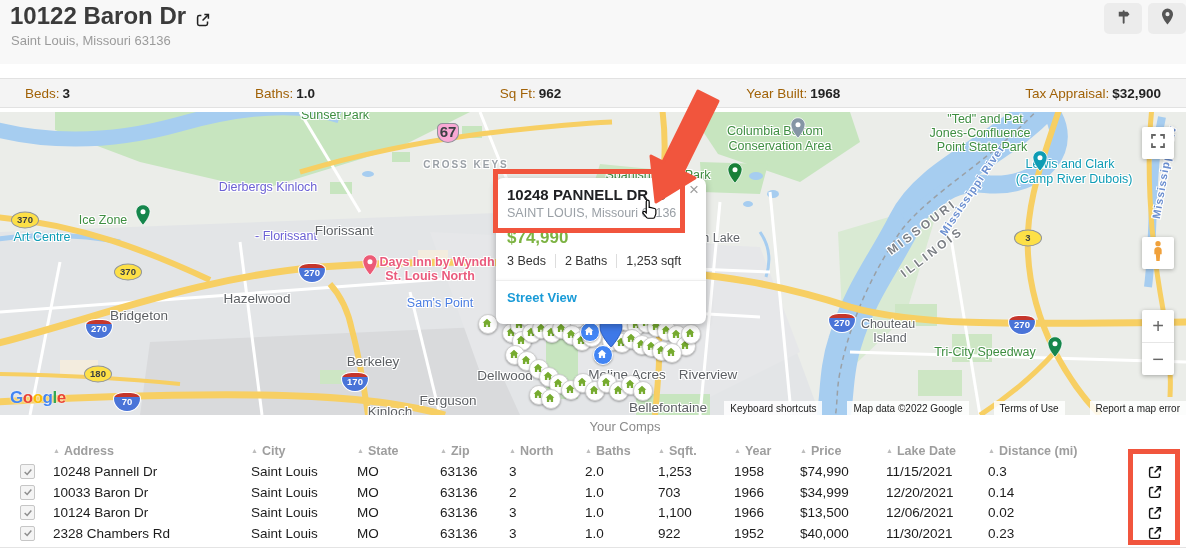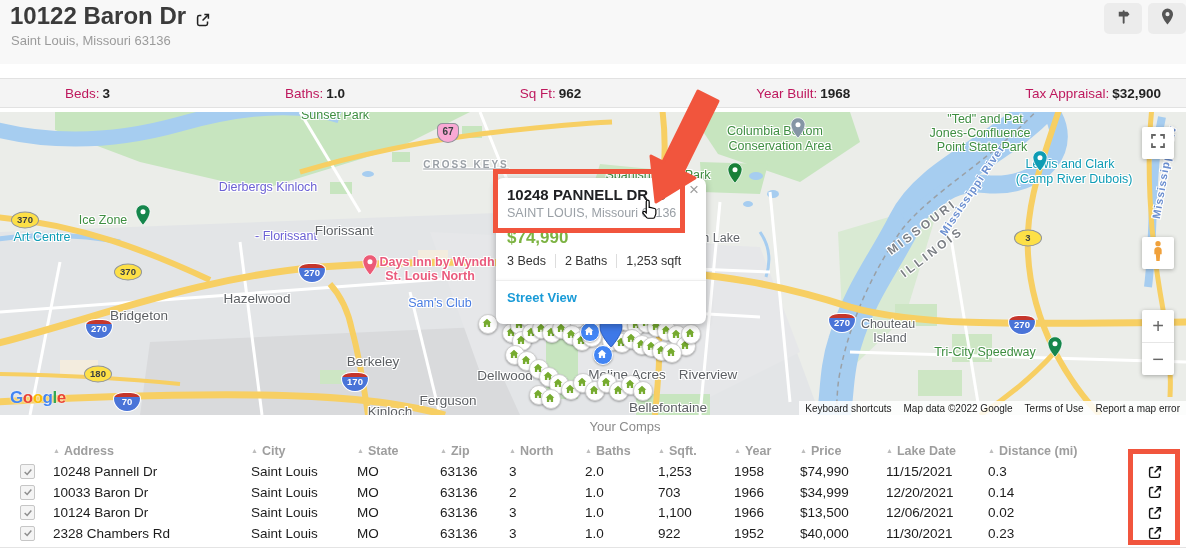--- a/index.html
+++ b/index.html
@@ -8,58 +8,58 @@
   .hdr{position:absolute;left:0;top:0;width:1186px;height:64px;background:#f8f8f8;}
   .hdr-title{position:absolute;left:10px;top:2px;font-size:24px;font-weight:bold;color:#3b3b3b;display:flex;align-items:center;gap:8px;}
   .hdr-sub{position:absolute;left:11px;top:33px;font-size:13px;color:#9b9b9b;}
   .ext-ic{display:inline-block;width:18px;height:18px;color:#222;cursor:pointer;}
   .ext-ic svg{width:100%;height:100%;}
   .hdr-btn{position:absolute;top:3px;width:38px;height:31px;background:#ececec;border-radius:5px;display:flex;align-items:center;justify-content:center;cursor:pointer;}
   .hdr-btn svg{width:19px;height:19px;}
   
   .stats{position:absolute;left:0;top:78px;width:1186px;height:30px;background:#f4f4f4;border-top:1px solid #e2e2e2;border-bottom:1px solid #e2e2e2;display:flex;justify-content:space-between;align-items:center;padding:0 25px;box-sizing:border-box;font-size:13.5px;}
   .stat b{color:#222;font-weight:bold;margin-left:3px;}
-  .stat span{color:#be185d;font-weight:normal;margin-left:40px;}
+  .stat span{color:#a16207;font-weight:normal;}
   
   .map{position:absolute;left:0;top:112px;width:1186px;height:303px;background:#ebede9;overflow:hidden;}
   .map svg.base{position:absolute;left:0;top:0;}
   .mlab{position:absolute;white-space:pre;transform:translate(-50%,-50%);z-index:2;
     text-shadow:-1px -1px 0 #fff,1px -1px 0 #fff,-1px 1px 0 #fff,1px 1px 0 #fff,0 1px 0 #fff,0 -1px 0 #fff;}
   .town{font-size:13.5px;color:#5c5f63;}
   .town-sm{font-size:12.5px;color:#62656a;}
   .park{font-size:12.5px;color:#3e8e41;}
   .teal{font-size:12.5px;color:#0e9cb5;}
   .pink{font-size:12.5px;color:#ea5b7d;font-weight:bold;}
   .pblue{font-size:12.5px;color:#4a7de2;}
   .indigo{font-size:12.5px;color:#6c61d4;}
-  .gcaps{font-size:10px;color:#9aa0a6;letter-spacing:2px;font-weight:bold;text-decoration:underline;}
+  .gcaps{font-size:10px;color:#9aa0a6;letter-spacing:2px;font-weight:bold;}
   .stlab{font-size:12px;color:#7b7f85;font-weight:bold;letter-spacing:3px;}
   .river{font-size:11px;color:#6b8fd0;font-weight:bold;letter-spacing:1px;}
   .shield,.oval,.usshield{position:absolute;transform:translate(-50%,-50%);z-index:2;text-align:center;font-weight:bold;}
   .shield{width:26px;height:18px;background:linear-gradient(#c5362c 0 4px,#4a74d8 4px);border:1px solid #fff;border-radius:42% 42% 55% 55%/35% 35% 78% 78%;color:#fff;font-size:9.5px;line-height:17px;}
   .oval{width:26px;height:15px;background:#fde047;border:1px solid #90949a;border-radius:50%;color:#3c4043;font-size:9.5px;line-height:14px;}
-  .usshield{width:20px;height:18px;background:#f9a8d4;border:1px solid #90949a;border-radius:25% 25% 50% 50%;color:#3c4043;font-size:10px;line-height:16px;}
+  .usshield{width:20px;height:18px;background:#f9a8d4;border:1px solid #90949a;border-radius:25% 25% 50% 50%;color:#3c4043;font-size:15px;line-height:16px;}
   .poi{position:absolute;transform:translate(-50%,-100%);z-index:2;}
   .hmark{position:absolute;width:18px;height:18px;transform:translate(-50%,-50%);background:#fff;border:1px solid #cfcfcf;border-radius:50%;box-shadow:0 1px 2px rgba(0,0,0,.3);z-index:3;cursor:pointer;}
   .hmark svg{width:14px;height:14px;margin:1px;}
   .hmark.blue{background:#4285f4;border-color:#fff;}
   .subject-pin{position:absolute;transform:translate(-50%,-100%);z-index:4;}
   
   .mapsat{position:absolute;left:18px;top:13px;height:36px;background:#fff;box-shadow:0 1px 4px rgba(0,0,0,.3);display:flex;z-index:6;border-radius:2px;}
   .mapsat div{padding:0 16px;line-height:36px;font-size:13.5px;cursor:pointer;}
   .mapsat .sel{font-weight:bold;color:#000;}
   .mapsat .uns{color:#565656;border-left:1px solid #e6e6e6;}
   .sqbtn{position:absolute;left:1142px;width:32px;height:32px;background:#fff;box-shadow:0 1px 4px rgba(0,0,0,.3);border-radius:2px;display:flex;align-items:center;justify-content:center;cursor:pointer;z-index:6;}
   .zoomctl{position:absolute;left:1142px;top:198px;width:32px;height:65px;background:#fff;box-shadow:0 1px 4px rgba(0,0,0,.3);border-radius:2px;z-index:6;}
   .zoomctl div{height:32px;text-align:center;line-height:32px;font-size:20px;color:#666;cursor:pointer;}
   .zoomctl .zi{border-bottom:1px solid #e6e6e6;}
   .glogo{position:absolute;left:10px;top:276px;font-size:17px;font-weight:bold;z-index:5;letter-spacing:-.5px;text-shadow:0 0 2px #fff;}
   .glogo span:nth-child(1){color:#4285F4}.glogo span:nth-child(2){color:#EA4335}.glogo span:nth-child(3){color:#FBBC05}
   .glogo span:nth-child(4){color:#4285F4}.glogo span:nth-child(5){color:#34A853}.glogo span:nth-child(6){color:#EA4335}
-  .attr{position:absolute;right:0;top:289px;display:flex;z-index:5;font-size:10px;color:#222;}
+  .attr{position:absolute;right:0;top:289px;display:flex;z-index:5;font-size:10px;color:#222;gap:25px;}
   .attr span{background:rgba(255,255,255,.85);padding:2px 6px;white-space:nowrap;}
   .attr .lnk{cursor:pointer;}
   
   .iw{position:absolute;left:496px;top:66px;width:210px;height:146px;background:#fff;border-radius:7px;box-shadow:0 2px 7px rgba(0,0,0,.3);z-index:5;}
   .iw-title{position:absolute;left:11px;top:8px;font-size:15px;font-weight:bold;color:#202124;display:flex;align-items:center;gap:5px;white-space:nowrap;}
   .iw-title .ext-ic{width:15px;height:15px;}
   .iw-addr{position:absolute;left:11px;top:28px;font-size:12.5px;color:#9aa0a6;white-space:nowrap;}
   .iw-price{position:absolute;left:11px;top:50px;font-size:17px;font-weight:bold;}
   .iw-specs{position:absolute;left:11px;top:76px;font-size:12.5px;color:#333;display:flex;}
   .iw-specs span{padding:0 9px;}
@@ -247,21 +247,21 @@
     <div class="mlab town" style="left: 139px; top: 203px;">Bridgeton</div>
     <div class="mlab town" style="left: 373px; top: 249px;">Berkeley</div>
     <div class="mlab town" style="left: 448px; top: 288px;">Ferguson</div>
     <div class="mlab town" style="left: 390px; top: 299px;">Kinloch</div>
     <div class="mlab town" style="left: 505px; top: 263px;">Dellwood</div>
     <div class="mlab town" style="left: 627px; top: 262px;">Moline Acres</div>
     <div class="mlab town" style="left: 708px; top: 262px;">Riverview</div>
     <div class="mlab town" style="left: 668px; top: 295px;">Bellefontaine</div>
     <div class="mlab pink" style="left: 437px; top: 150px;">Days Inn by Wyndh</div>
     <div class="mlab pink" style="left: 430px; top: 164px;">St. Louis North</div>
-    <div class="mlab pblue" style="left: 440px; top: 191px;">Sam's Club</div>
+    <div class="mlab pblue" style="left: 440px; top: 191px;">Sam's Point</div>
     <div class="mlab town-sm" style="left: 702px; top: 126px;">Spanish Lake</div>
     <div class="mlab park" style="left: 658px; top: 63px;">Spanish Lake Park</div>
     <div class="mlab park" style="left: 775px; top: 19px;">Columbia Bottom</div>
     <div class="mlab park" style="left: 780px; top: 34px;">Conservation Area</div>
     <div class="mlab park" style="left: 985px; top: 7px;">"Ted" and Pat</div>
     <div class="mlab park" style="left: 980px; top: 21px;">Jones-Confluence</div>
     <div class="mlab park" style="left: 982px; top: 35px;">Point State Park</div>
     <div class="mlab teal" style="left: 1070px; top: 52px;">Lewis and Clark</div>
     <div class="mlab teal" style="left: 1074px; top: 67px;">(Camp River Dubois)</div>
     <div class="mlab stlab" style="left: 922px; top: 115px; transform: translate(-50%, -50%) rotate(-37deg);">MISSOURI</div>

